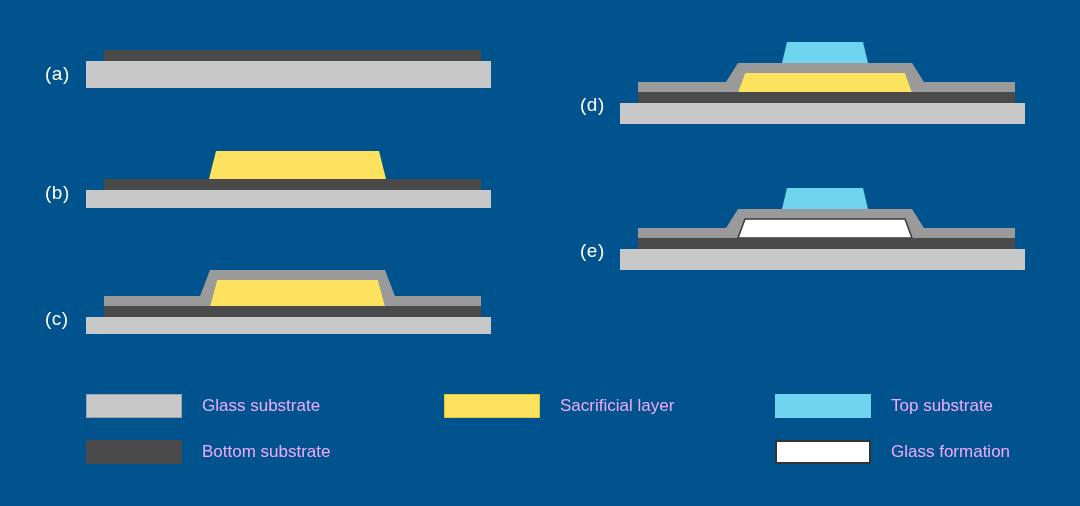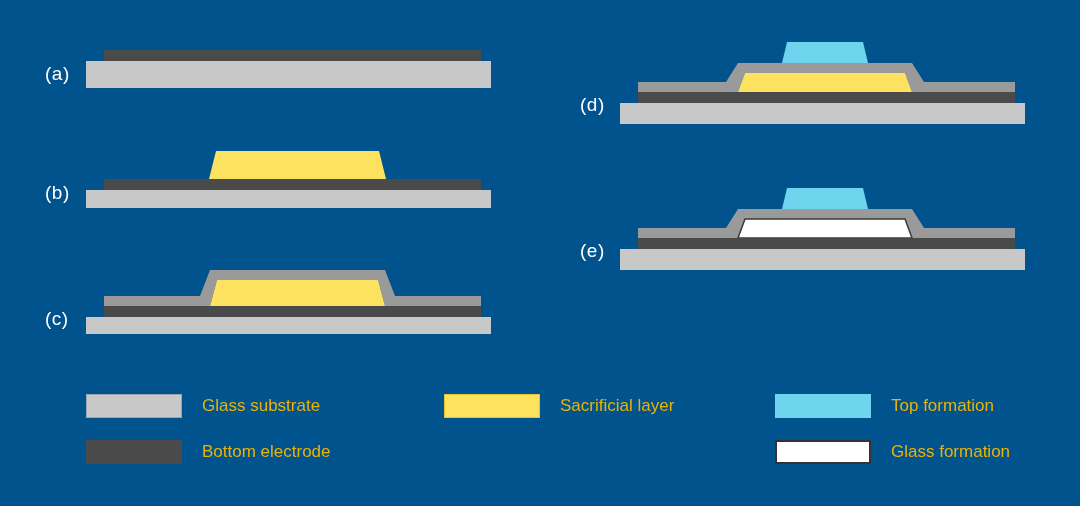--- a/index.html
+++ b/index.html
@@ -63,21 +63,21 @@
     box-sizing: border-box;
   }
   .swatch.glass  { background: #c8c8c8; border: 1px solid #9aa7b0; }
   .swatch.bottom { background: #4a4a4a; }
   .swatch.sacr   { background: #fce25f; border: 1px solid #e3c832; }
   .swatch.membr  { background: #9a9a9a; }
   .swatch.topel  { background: #6fd4ee; }
   .swatch.cavity { background: #ffffff; border: 2px solid #333333; }
   .legend-text {
     margin-left: 20px;
-    color: #eab308;
+    color: #f0abfc;
     font-size: 17px;
     font-family: "Liberation Sans", sans-serif;
     white-space: nowrap;
   }
 </style>
 </head>
 <body>
 
 <div id="figure">
 
@@ -125,35 +125,35 @@
 
   <div class="legend">
 
     <div class="legend-col c1">
       <div class="legend-row r1">
         <span class="swatch glass"></span>
         <span class="legend-text">Glass substrate</span>
       </div>
       <div class="legend-row r2">
         <span class="swatch bottom"></span>
-        <span class="legend-text">Bottom electrode</span>
+        <span class="legend-text">Bottom substrate</span>
       </div>
     </div>
 
     <div class="legend-col c2">
       <div class="legend-row r1">
         <span class="swatch sacr"></span>
         <span class="legend-text">Sacrificial layer</span>
       </div>
     </div>
 
     <div class="legend-col c3">
       <div class="legend-row r1">
         <span class="swatch topel"></span>
-        <span class="legend-text">Top formation</span>
+        <span class="legend-text">Top substrate</span>
       </div>
       <div class="legend-row r2">
         <span class="swatch cavity"></span>
         <span class="legend-text">Glass formation</span>
       </div>
     </div>
 
   </div>
 
 </div>

